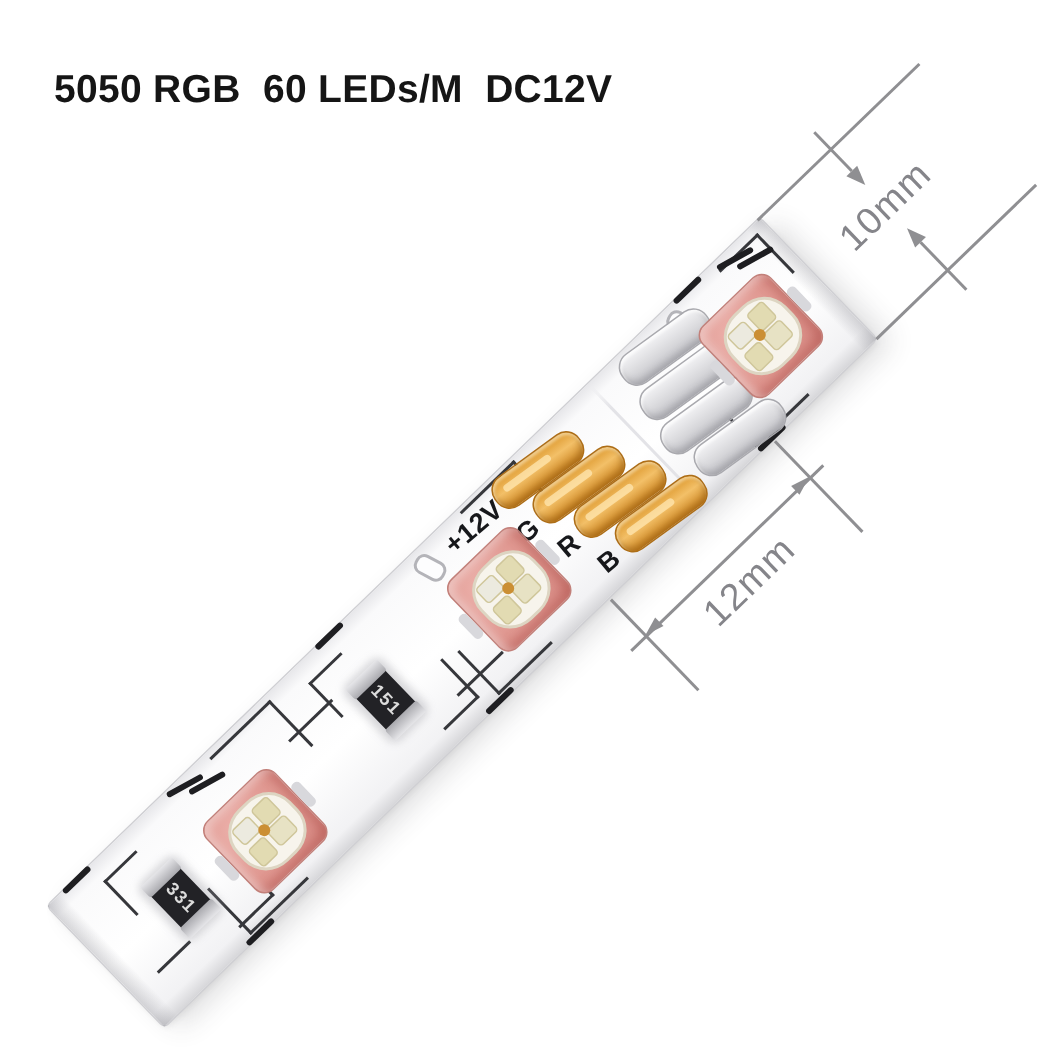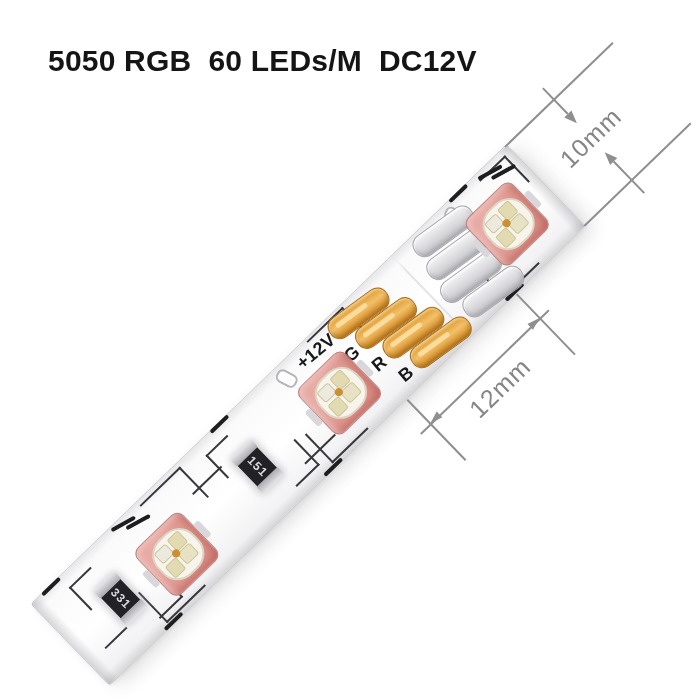--- a/index.html
+++ b/index.html
@@ -1,22 +1,22 @@
 <!DOCTYPE html>
 <html><head>
 <meta charset="utf-8">
 <style>
   html,body { margin:0; padding:0; background:#ffffff; }
   .stage {
     position:relative; width:700px; height:700px; background:#ffffff;
     overflow:hidden; font-family:"Liberation Sans", sans-serif;
   }
   .title {
-    position:absolute; left:48px; top:44px;
-    font-size:30px; font-weight:700; color:#151515;
+    position:absolute; left:36px; top:44px;
+    font-size:26px; font-weight:700; color:#151515;
     letter-spacing:.2px; white-space:pre;
   }
   
   .scene {
     position:absolute; left:-22px; top:359px; width:660px; height:112px;
     transform:rotate(-44deg);
   }
   .strip {
     position:absolute; left:0; top:0; width:660px; height:112px;
     background:linear-gradient(to bottom,#e7e7ea 0,#fafafb 9%,#ffffff 52%,#f2f2f4 90%,#d6d6d9 100%);

